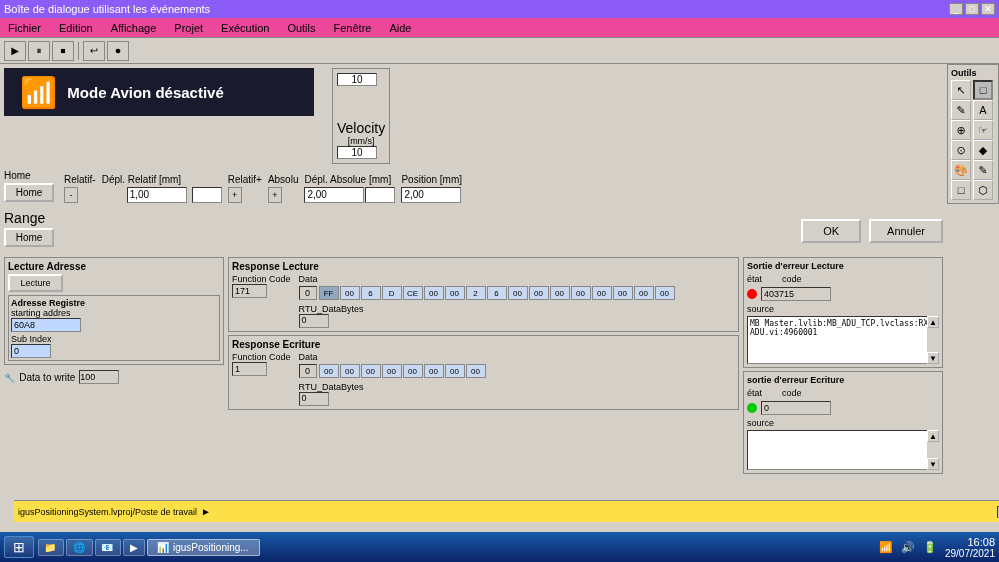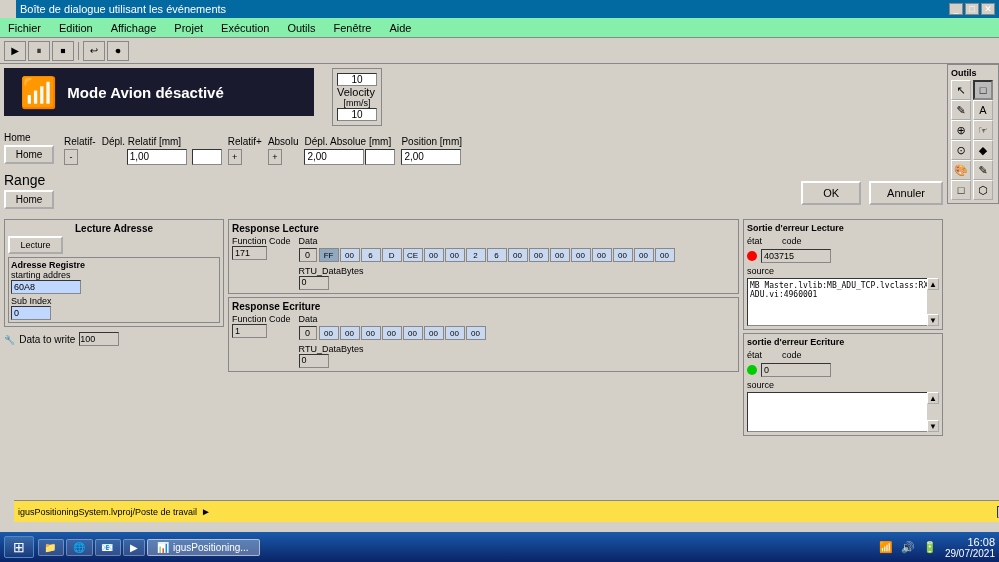--- a/index.html
+++ b/index.html
@@ -1,35 +1,34 @@
 <!DOCTYPE html>
 <html><head>
   <meta charset="utf-8">
   <style>
     * { margin: 0; padding: 0; box-sizing: border-box; }
     body { width: 999px; height: 562px; overflow: hidden; font-family: 'Segoe UI', Tahoma, sans-serif; font-size: 11px; background: #d4d0c8; }
 
     
     .title-bar {
-      background: #0369a1;
+      background: #8b5cf6;
       color: white;
       height: 18px;
       display: flex;
       align-items: center;
       justify-content: space-between;
       padding: 0 4px;
       font-size: 11px;
-      margin-left: 16px;
     }
     .title-bar-buttons { display: flex; gap: 2px; }
     .title-btn { width: 14px; height: 12px; background: #d4d0c8; border: 1px solid #888; font-size: 9px; display: flex; align-items: center; justify-content: center; cursor: pointer; }
 
     
     .menu-bar {
-      background: #86efac;
+      background: #ec4899;
       height: 20px;
       display: flex;
       align-items: center;
       padding: 0 4px;
       border-bottom: 1px solid #888;
       gap: 10px;
     }
     .menu-item { font-size: 11px; cursor: pointer; padding: 2px 4px; }
 
     
@@ -283,21 +282,21 @@
 
     <div style="display:flex;gap:8px;margin-bottom:6px;">
 
       <div class="airplane-banner">
         <span style="font-size:30px;">📶</span>
         <span style="font-size:15px;font-weight:bold;">Mode Avion désactivé</span>
       </div>
 
       <div style="margin-left:10px;border:1px solid #888;padding:4px;background:#d4d0c8;">
         <div style="background:white;border:1px inset #888;width:40px;text-align:center;font-size:10px;">10</div>
-        <div style="font-size:11px;text-align:left;">Velocity</div>
+        <div style="font-size:14px;text-align:left;margin-top:34px;">Velocity</div>
         <div style="font-size:9px;text-align:center;">[mm/s]</div>
         <div style="background:white;border:1px inset #888;width:40px;text-align:center;font-size:10px;">10</div>
       </div>
     </div>
 
     <div style="display:flex;align-items:center;gap:6px;margin-bottom:4px;flex-wrap:nowrap;">
 
       <div class="home-range" style="margin-right:4px;">
         <span style="font-size:10px;">Home</span>
         <button class="home-btn">Home</button>
@@ -356,21 +355,21 @@
 
       <button class="action-btn">OK</button>
       <button class="action-btn">Annuler</button>
     </div>
 
     <div style="display:flex;gap:4px;">
 
       <div style="width:220px;display:flex;flex-direction:column;gap:3px;">
 
         <div style="border:1px solid #888;padding:3px;font-size:10px;">
-          <div style="font-weight:bold;margin-bottom:2px;text-align:center;">Lecture Adresse</div>
+          <div style="font-weight:bold;margin-bottom:2px;">Lecture Adresse</div>
           <button class="home-btn" style="width:55px;font-size:9px;">Lecture</button>
           <div style="margin-top:3px;border:1px solid #888;padding:2px;">
             <div style="font-size:9px;font-weight:bold;">Adresse Registre</div>
             <div style="font-size:9px;">starting addres</div>
             <input style="background: rgb(192, 216, 255); border: 1px inset rgb(136, 136, 136); width: 70px; height: 14px; font-size: 9px; padding: 0px 2px;" value="60A8">
             <div style="font-size:9px;margin-top:2px;">Sub Index</div>
             <input style="background: rgb(192, 216, 255); border: 1px inset rgb(136, 136, 136); width: 40px; height: 14px; font-size: 9px; padding: 0px 2px;" value="0">
           </div>
         </div>
 

